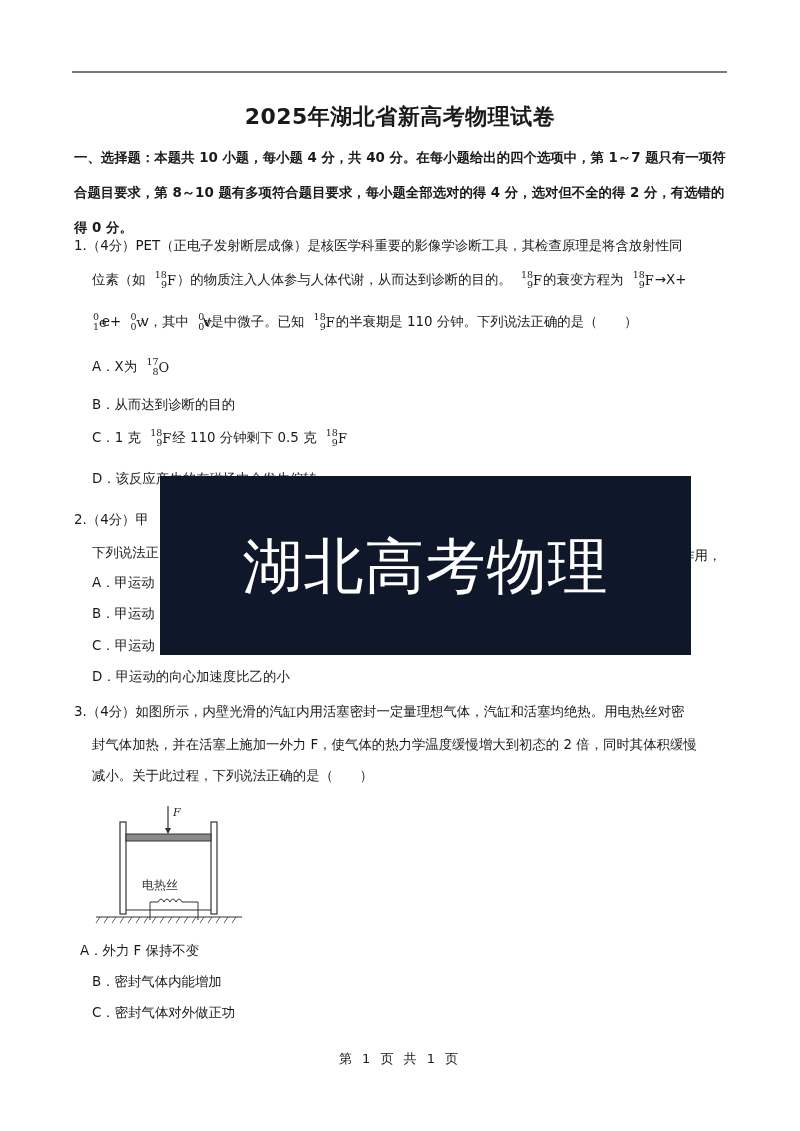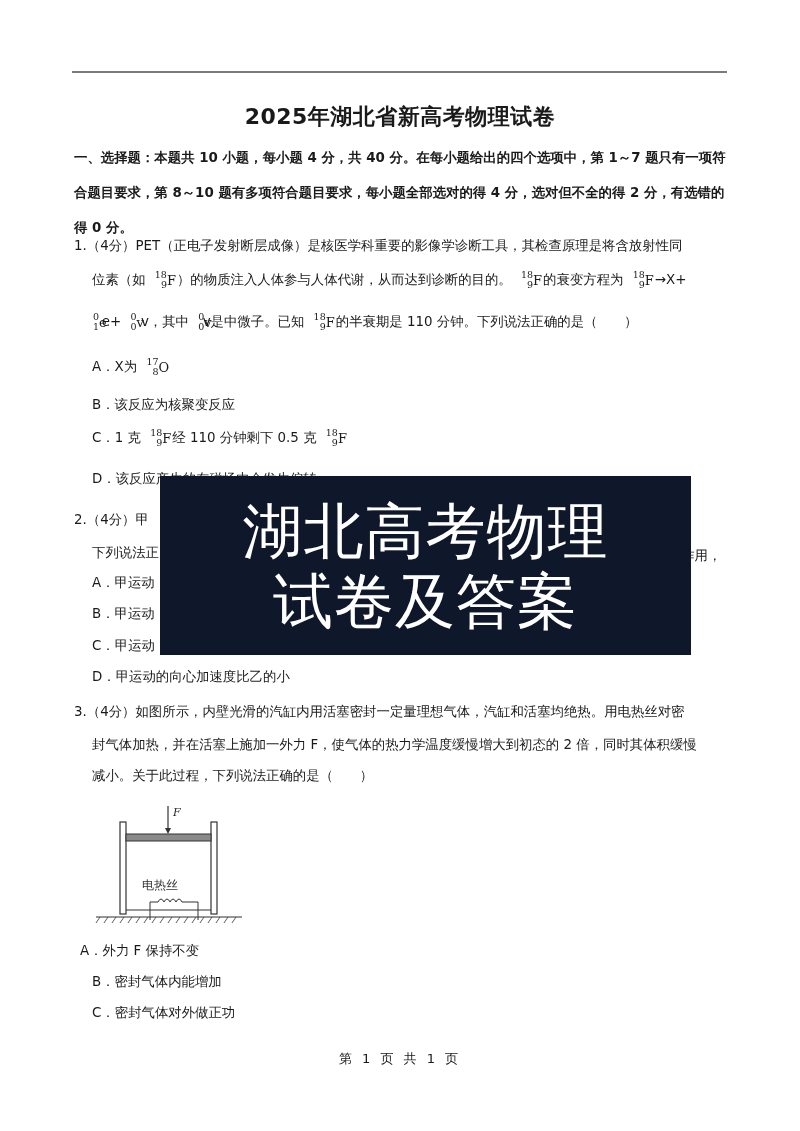--- a/index.html
+++ b/index.html
@@ -41,21 +41,21 @@
 <div class="line" style="left:88px;top:312px;">
   <span class="nuc"><span class="sc">0<br>1</span><span class="sym">e</span></span><span style="margin-left:-6px">e+</span>
   <span class="nuc"><span class="sc">0<br>0</span><span class="sym">v</span></span><span style="margin-left:-4px">v，其中</span>
   <span class="nuc"><span class="sc">0<br>0</span><span class="sym">v</span></span><span style="margin-left:-10px">v是中微子。已知</span>
   <span class="nuc"><span class="sc">18<br>9</span><span class="sym">F</span></span><span>的半衰期是 110 分钟。下列说法正确的是（　　）</span>
 </div>
 <div class="line" style="left:92px;top:357px;">
   <span>A．X为</span>
   <span class="nuc"><span class="sc"><span>17</span><br><span>8</span></span><span class="sym">O</span></span>
 </div>
-<div class="line" style="left:92px;top:396px;">B．该反应为核聚变反应</div>
+<div class="line" style="left:92px;top:396px;">B．从而达到诊断的目的</div>
 <div class="line" style="left:92px;top:428px;">
   <span>C．1 克</span>
   <span class="nuc"><span class="sc">18<br>9</span><span class="sym">F</span></span><span>经 110 分钟剩下 0.5 克</span>
   <span class="nuc"><span class="sc">18<br>9</span><span class="sym">F</span></span>
 </div>
 <div class="line" style="left:92px;top:470px;">
   <span>D．该反应产生的</span><span>在磁场中会发生偏转</span>
 </div>
 
 <div class="line" style="left:74px;top:511px;">
@@ -118,14 +118,13 @@
 </div>
 
 <div class="line" style="left:80px;top:942px;">A．外力 F 保持不变</div>
 <div class="line" style="left:92px;top:973px;">B．密封气体内能增加</div>
 <div class="line" style="left:92px;top:1004px;">C．密封气体对外做正功</div>
 
 <div class="footer">第 1 页 共 1 页</div>
 
 <div class="banner">
   <span>湖北高考物理</span>
-  <span>试卷及答案</span>
 </div>
 
 </body></html>

